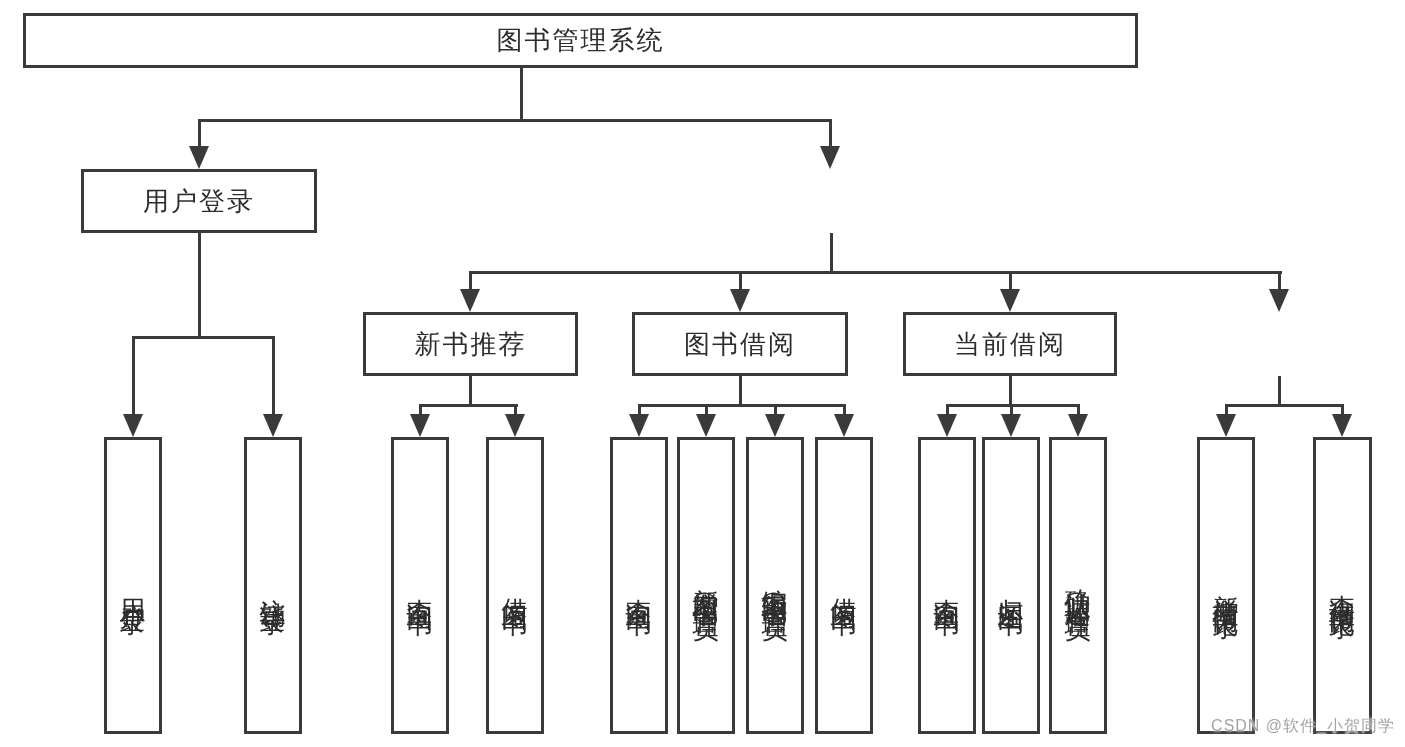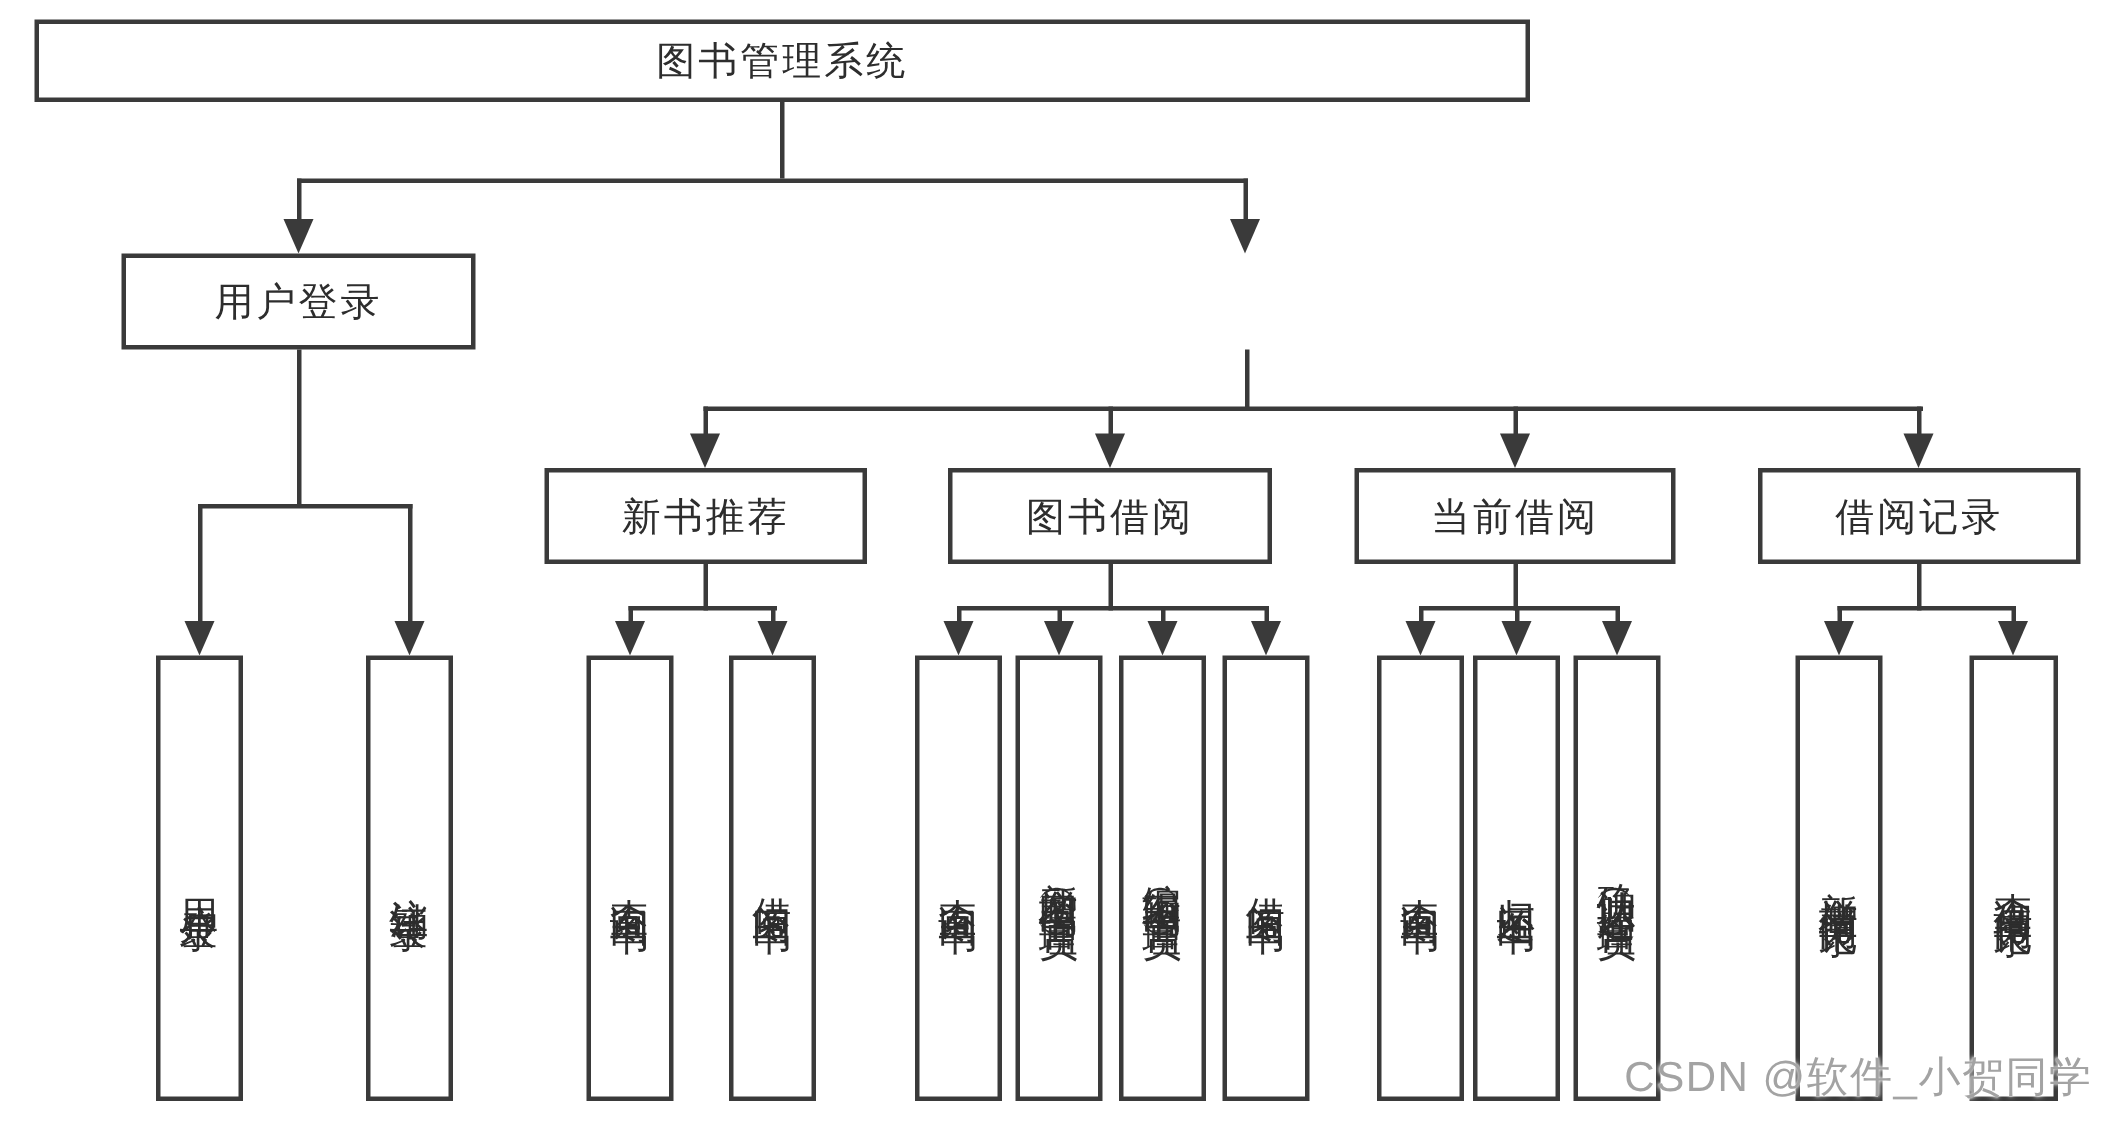--- a/index.html
+++ b/index.html
@@ -22,30 +22,30 @@
   }
   .vl{ position:absolute; width:3px; background:var(--line); }
   .hl{ position:absolute; height:3px; background:var(--line); }
   .arr{
     position:absolute; width:0; height:0;
     border-left:10px solid transparent; border-right:10px solid transparent;
     border-top:23px solid var(--line);
   }
   .watermark{
     position:absolute; right:10px; bottom:10px; z-index:5;
-    font-size:28px; letter-spacing:1px; color:var(--wm);
+    font-size:16px; letter-spacing:1px; color:var(--wm);
     text-shadow:0 0 2px #fff, 0 0 4px #fff; white-space:nowrap;
   }
 </style>
 </head>
 <body>
 
 <div class="stage">
 
-  <div class="box hbox" style="left:23px;top:13px;width:997px;height:55px;">图书管理系统</div>
+  <div class="box hbox" style="left:23px;top:13px;width:1115px;height:55px;">图书管理系统</div>
 
   <div class="vl" style="left:520px;top:68px;height:51px;"></div>
   <div class="hl" style="left:198px;top:119px;width:634px;"></div>
   <div class="vl" style="left:198px;top:119px;height:29px;"></div>
   <div class="arr" style="left:189px;top:146px;"></div>
   <div class="vl" style="left:829px;top:119px;height:29px;"></div>
   <div class="arr" style="left:820px;top:146px;"></div>
 
   <div class="box hbox" style="left:81px;top:169px;width:236px;height:64px;">用户登录</div>
 
@@ -63,21 +63,20 @@
   <div class="vl" style="left:739px;top:271px;height:19px;"></div>
   <div class="arr" style="left:730px;top:289px;"></div>
   <div class="vl" style="left:1009px;top:271px;height:19px;"></div>
   <div class="arr" style="left:1000px;top:289px;"></div>
   <div class="vl" style="left:1278px;top:271px;height:19px;"></div>
   <div class="arr" style="left:1269px;top:289px;"></div>
 
   <div class="box hbox" style="left:632px;top:312px;width:216px;height:64px;">图书借阅</div>
   <div class="box hbox" style="left:363px;top:312px;width:215px;height:64px;">新书推荐</div>
   <div class="box hbox" style="left:903px;top:312px;width:214px;height:64px;">当前借阅</div>
-  <div class="box hbox" style="left:1172px;top:312px;width:215px;height:64px;">借阅记录</div>
 
   <div class="vl" style="left:469px;top:376px;height:31px;"></div>
   <div class="hl" style="left:419px;top:404px;width:99px;"></div>
   <div class="vl" style="left:419px;top:404px;height:11px;"></div>
   <div class="arr" style="left:410px;top:414px;"></div>
   <div class="vl" style="left:514px;top:404px;height:11px;"></div>
   <div class="arr" style="left:505px;top:414px;"></div>
 
   <div class="vl" style="left:739px;top:376px;height:31px;"></div>
   <div class="hl" style="left:638px;top:404px;width:208px;"></div>

